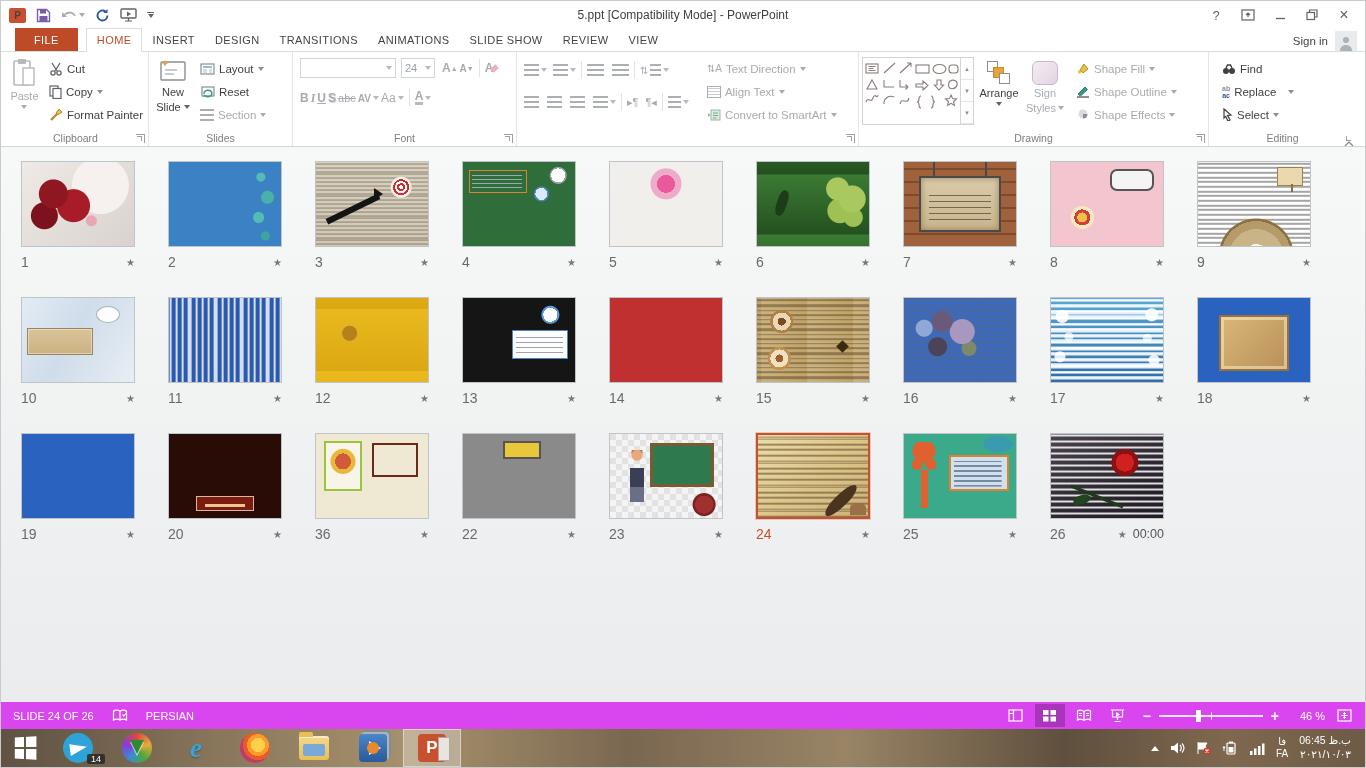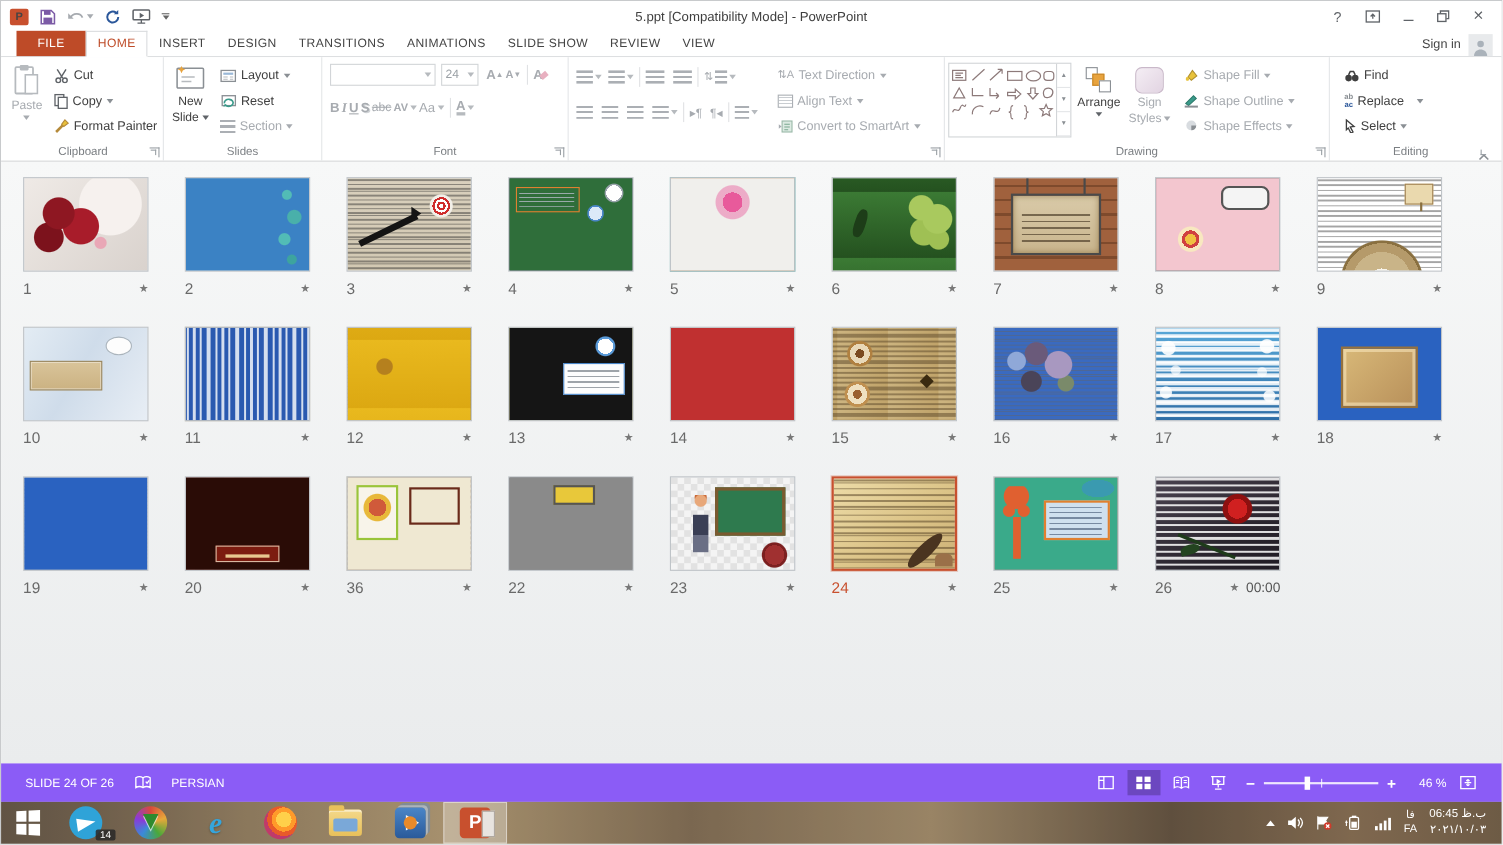--- a/index.html
+++ b/index.html
@@ -15,21 +15,21 @@
   .winctrl{margin-left:auto;display:flex;align-items:center;gap:6px;padding-right:8px;z-index:2}
   .winctrl .wc{width:26px;height:20px;display:flex;align-items:center;justify-content:center;color:#5f6368;font-size:13px}
   .ddarrow{width:0;height:0;border-left:3px solid transparent;border-right:3px solid transparent;border-top:4px solid #666;display:inline-block}
   .qat-more{display:flex;flex-direction:column;align-items:center;gap:1px}
   .qat-more i{display:block;width:7px;height:1px;background:#666}
 
   
   .tabsrow{height:23px;background:#fff;display:flex;align-items:flex-end;border-bottom:1px solid #dadcde;flex:0 0 auto;position:relative}
   .tabs{display:flex;height:23px;align-items:stretch;padding-left:14px}
   .tab{padding:0 10px;display:flex;align-items:center;font-size:11px;letter-spacing:.4px;color:#444;cursor:default}
-  .tab.file{background:#be4b28;color:#fff;padding:0 19px;}
+  .tab.file{background:#be4b28;color:#fff;padding:0 19px;margin-right:8px}
   .tab.active{background:#fff;color:#be4b28;border:1px solid #dadcde;border-bottom:1px solid #fff;margin-bottom:-1px}
   .signin{position:absolute;right:8px;top:0;height:23px;display:flex;align-items:center;gap:7px;font-size:11.5px;color:#444}
   .avatar{width:22px;height:20px;background:#e8eaec;display:flex;align-items:flex-end;justify-content:center;overflow:hidden}
 
   
   .ribbon{height:95px;background:#fff;border-bottom:1px solid #d4d6d8;display:flex;flex:0 0 auto;padding-left:2px;position:relative}
   .rgroup{display:flex;flex-direction:column;border-right:1px solid #e4e6e8;position:relative;padding:2px 1px 0 1px}
   .rgc{flex:1;display:flex;align-items:stretch}
   .rgl{height:17px;display:flex;align-items:center;justify-content:center;font-size:10.5px;color:#7b7f83;gap:4px}
   .launcher{position:absolute;right:3px;bottom:3px;width:9px;height:9px;border-left:1px solid #9aa0a5;border-bottom:1px solid #9aa0a5;transform:rotate(180deg)}
@@ -122,21 +122,21 @@
   .t24::before{content:"";position:absolute;right:6px;bottom:10px;width:42px;height:13px;background:#4a3420;border-radius:70% 30% 70% 30%;transform:rotate(-38deg)}
   .t24::after{content:"";position:absolute;right:2px;bottom:2px;width:16px;height:12px;background:#9a7048;border-radius:40% 40% 0 0}
   .t25{background:radial-gradient(ellipse 15px 8px at 84% 12%,#3a9ab0 98%,transparent),linear-gradient(#3aaa8a,#3aaa8a) 66% 13%/6px 7px,linear-gradient(#c04040,#c04040) 62% 13%/4px 7px,linear-gradient(90deg,#f3ecd9 0 34%,#d9d0ba 34%)}
   .t25::before{content:"";position:absolute;left:7px;top:8px;width:26px;height:66px;background:radial-gradient(circle at 50% 14%,#e06030 0 11px,transparent 12px),radial-gradient(circle at 24% 34%,#e06030 0 5px,transparent 6px),radial-gradient(circle at 76% 34%,#e06030 0 5px,transparent 6px),linear-gradient(#e06030,#e06030) 50% 100%/7px 38px no-repeat}
   .t25::after{content:"";position:absolute;left:40%;right:7px;top:25%;height:38%;background:repeating-linear-gradient(0deg,rgba(60,80,110,.6) 0 1.5px,transparent 1.5px 5px) 3px 4px/85% 80% no-repeat #cfe0ef;border:2px solid #e08030}
   .t26{background:radial-gradient(circle at 66% 34%,#d02020 0 9px,#8e1010 9px 13px,transparent 14px),repeating-linear-gradient(0deg,rgba(255,255,255,.85) 0 2px,transparent 2px 6px) 40% 22%/34px 18px,linear-gradient(150deg,#4a4350,#2a252e 65%,#201b24)}
   .t26::before{content:"";position:absolute;left:18px;bottom:20px;width:56px;height:3px;background:#1e3a1a;transform:rotate(22deg)}
   .t26::after{content:"";position:absolute;left:22px;bottom:14px;width:18px;height:9px;background:#234420;border-radius:50% 50% 50% 0;transform:rotate(-15deg)}
 
   
-  .statusbar{height:35px;background:#8b5cf6;display:flex;align-items:center;color:#fff;font-size:11px;flex:0 0 auto;padding:0 16px}
+  .statusbar{height:27px;background:#d946ef;display:flex;align-items:center;color:#fff;font-size:11px;flex:0 0 auto;padding:0 6px}
   .sb-left{display:flex;align-items:center;gap:18px;padding-left:6px}
   .sb-right{margin-left:auto;display:flex;align-items:center;gap:4px}
   .sb-ic{width:30px;height:23px;display:flex;align-items:center;justify-content:center}
   .sb-ic.active{background:rgba(0,0,0,.22)}
   .zoomctl{display:flex;align-items:center;gap:8px;margin:0 6px}
   .ztrack{position:relative;width:104px;height:2px;background:rgba(255,255,255,.85)}
   .ztick{position:absolute;left:50%;top:-3px;width:1px;height:8px;background:rgba(255,255,255,.85)}
   .zthumb{position:absolute;left:36%;top:-5px;width:5px;height:12px;background:#fff}
   .zbtn{font-size:14px;font-weight:bold;line-height:1}
   .zoomlabel{min-width:36px;text-align:right}

